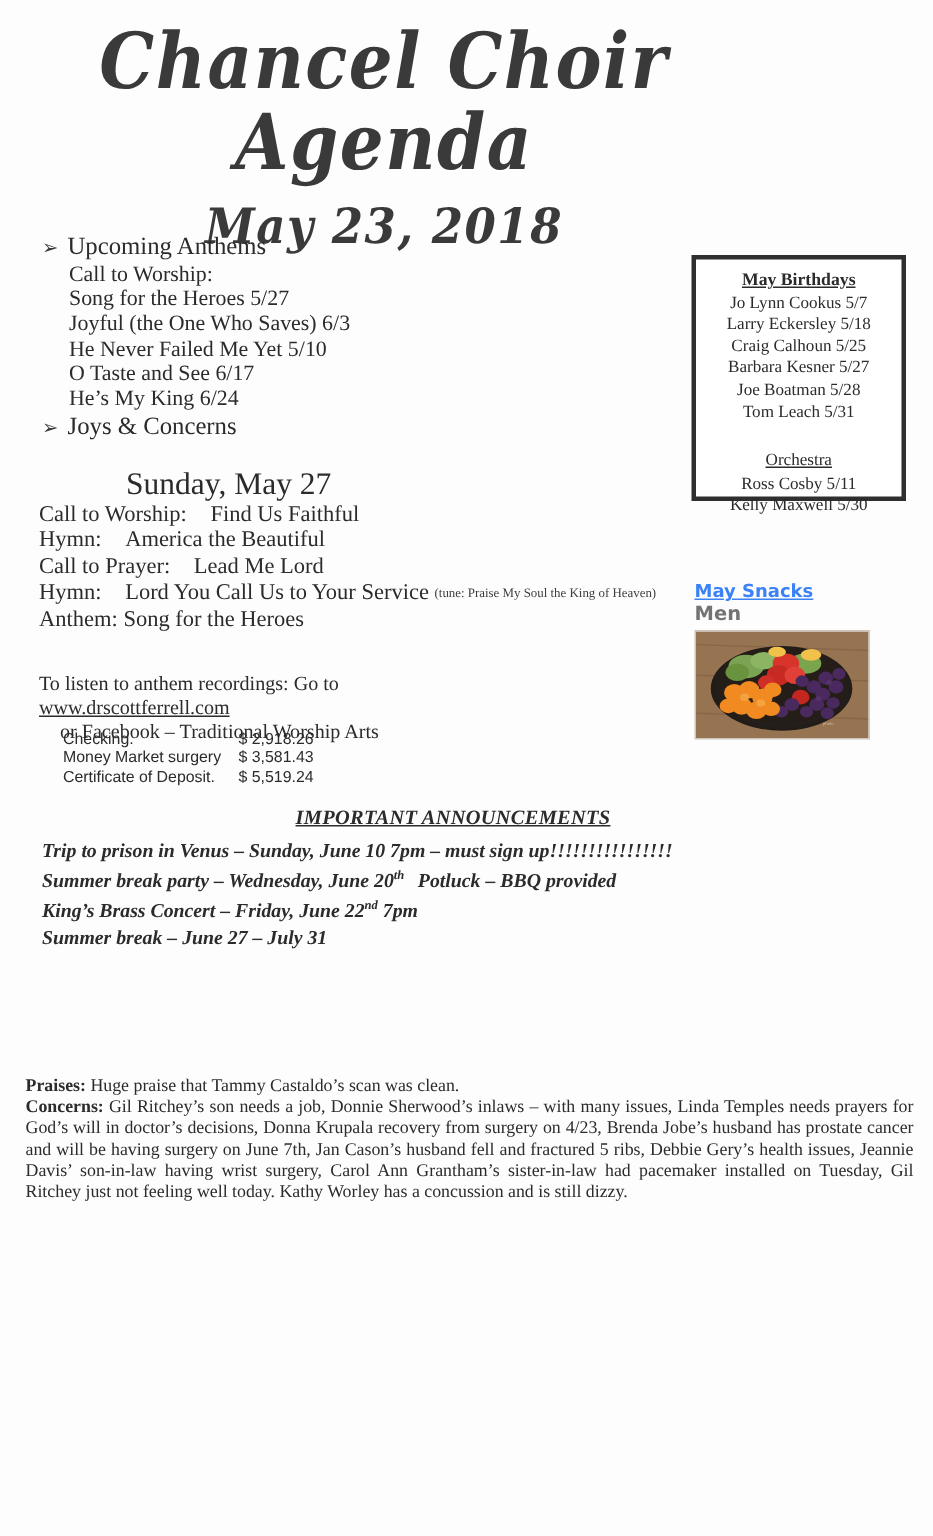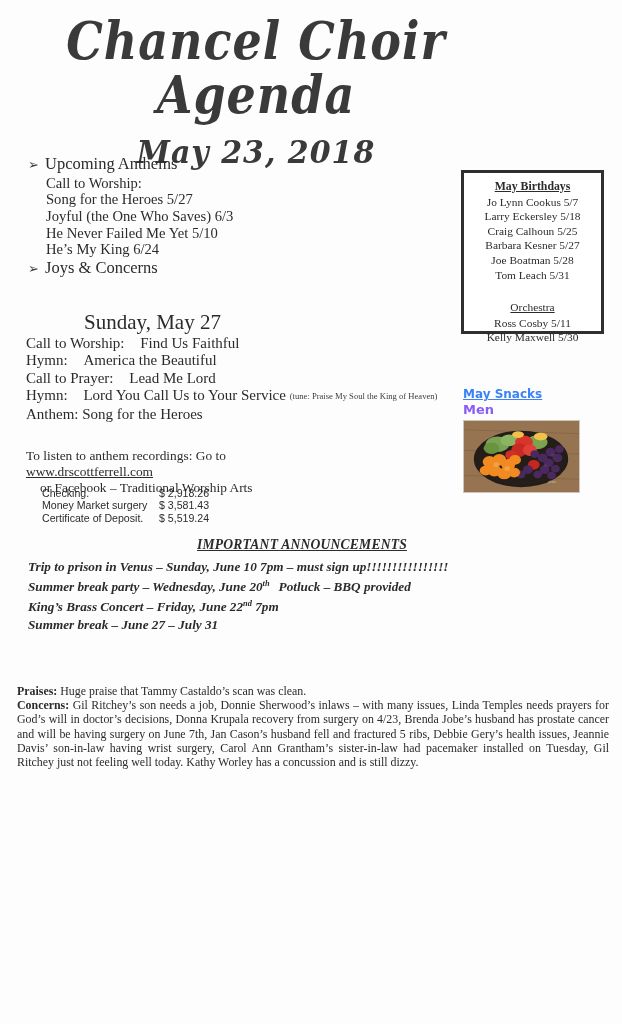--- a/index.html
+++ b/index.html
@@ -178,21 +178,21 @@
     font-size: 12px;
     text-decoration: underline;
     line-height: 16px;
     color: #3b82f6;
   }
   .snacks-sub {
     font-family: "DejaVu Sans", sans-serif;
     font-weight: 700;
     font-size: 13px;
     line-height: 15px;
-    color: #8b5cf6;
+    color: #737373;
     margin-bottom: 3px;
   }
   .snack-photo {
     width: 117px;
     height: 73px;
     display: block;
     border: 1px solid #cfc6bb;
     box-sizing: border-box;
   }
 
@@ -229,21 +229,21 @@
   .prayers {
     position: absolute;
     top: 684px;
     left: 17px;
     width: 592px;
     font-size: 11.9px;
     line-height: 14.2px;
     text-align: justify;
   }
   .prayer-label { font-weight: 700; }
-  .praises-line { margin-bottom: 0; }
+  .praises-line { margin-bottom: 0; margin-top: 32px; }
 </style>
 </head>
 <body>
 
 <div class="page">
 
   <div class="title-block">
     <div class="doc-title">Chancel Choir Agenda</div>
     <div class="doc-date">May 23, 2018</div>
   </div>
@@ -251,20 +251,21 @@
   <div class="anthems">
     <div class="bullet-row">
       <span class="bullet-glyph">➢</span>
       <span>Upcoming Anthems</span>
     </div>
     <div class="anthem-list">
       <div class="anthem-item">Call to Worship:</div>
       <div class="anthem-item">Song for the Heroes  5/27</div>
       <div class="anthem-item">Joyful (the One Who Saves)  6/3</div>
       <div class="anthem-item">He Never Failed Me Yet 5/10</div>
+      <div class="anthem-item">O Taste and See  6/17</div>
       <div class="anthem-item">He’s My King  6/24</div>
     </div>
     <div class="bullet-row joys-row">
       <span class="bullet-glyph">➢</span>
       <span>Joys &amp; Concerns</span>
     </div>
   </div>
 
   <div class="birthday-box">
     <div class="box-heading">May Birthdays</div>

